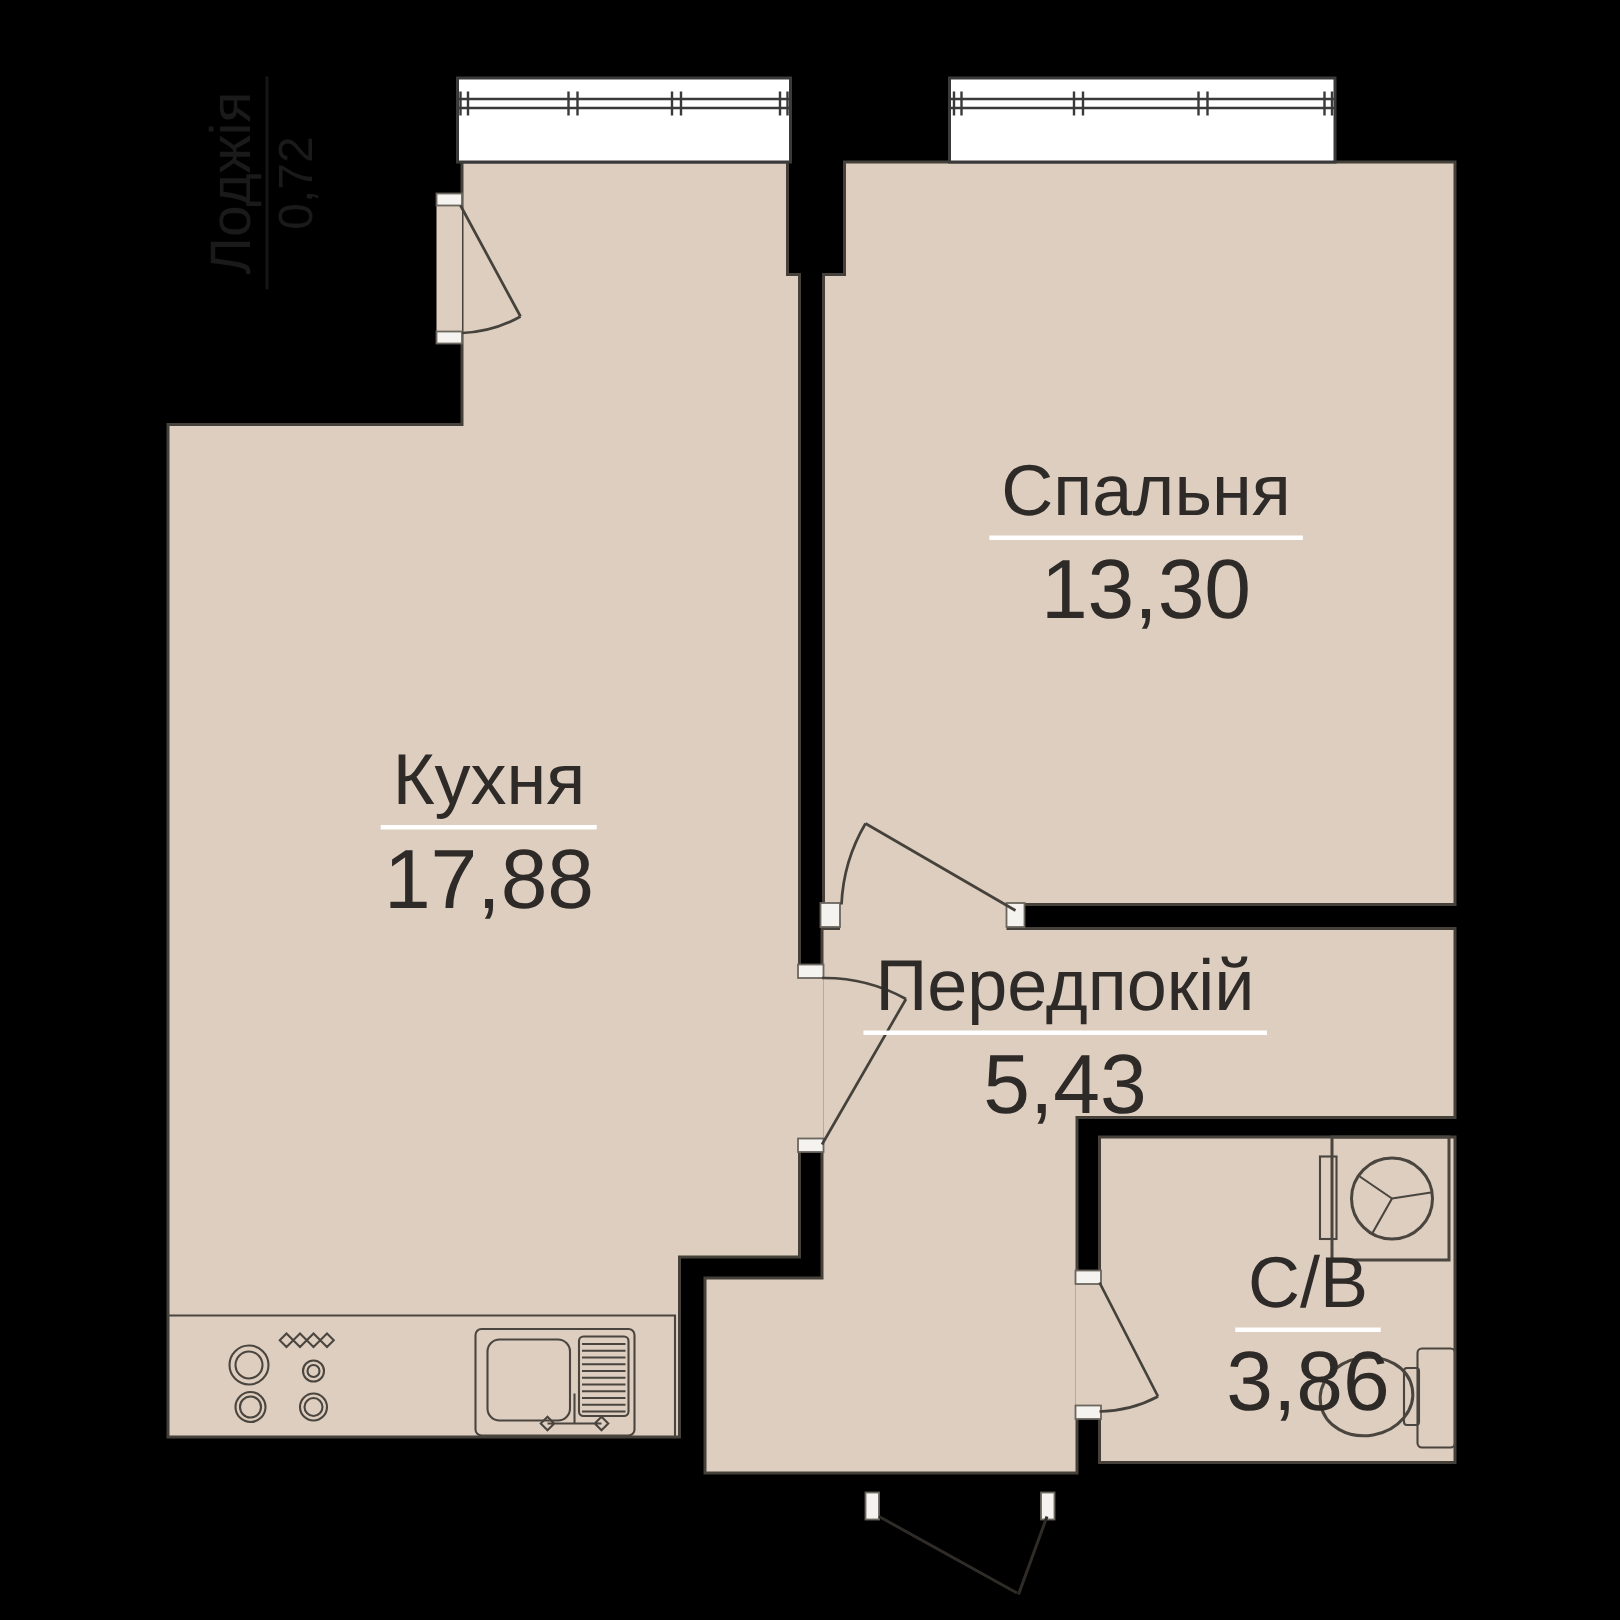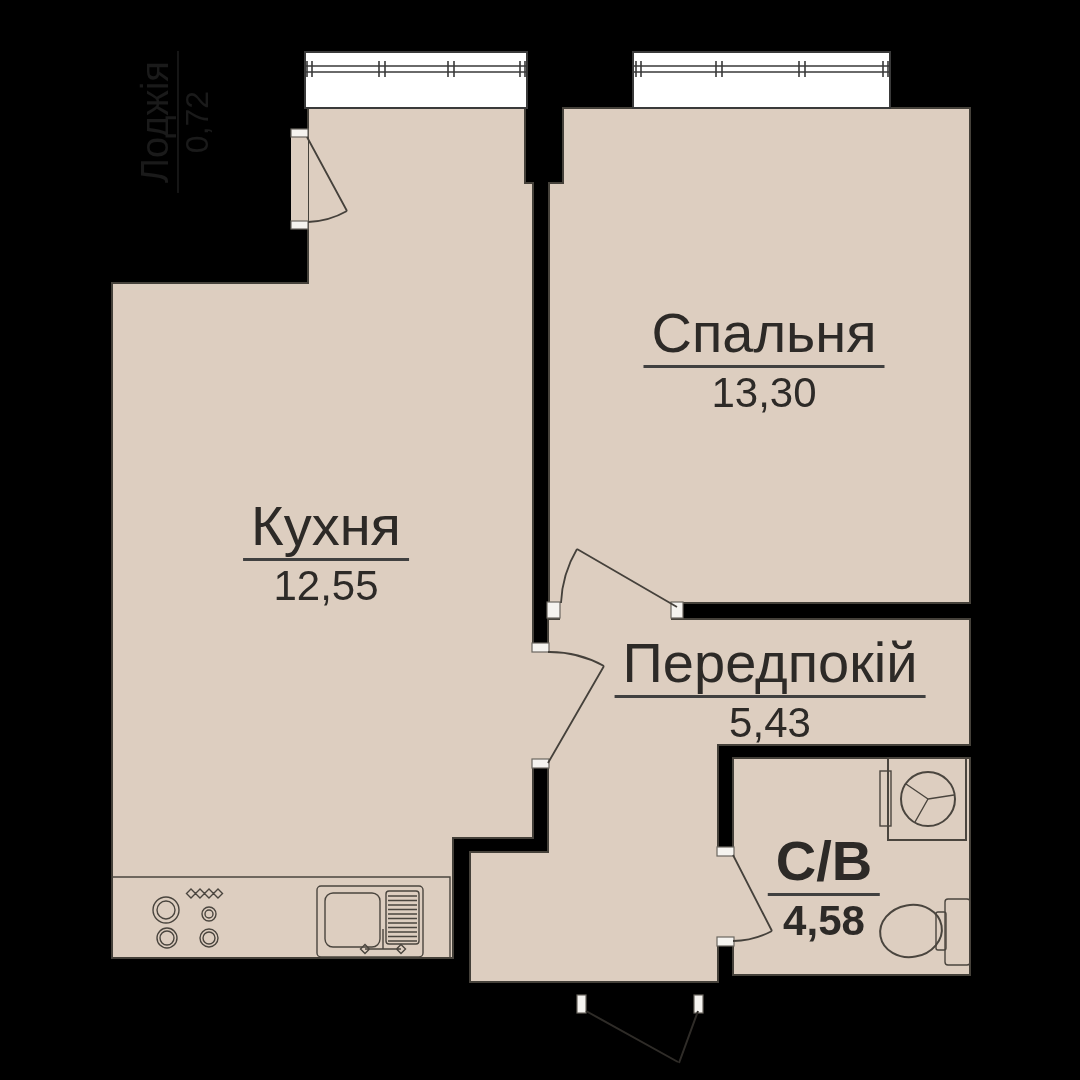--- a/index.html
+++ b/index.html
@@ -16,22 +16,22 @@
   .swing{stroke:#45413b;stroke-width:1.8;fill:none;}
   .swing-dark{stroke:#2f2c28;stroke-width:2;fill:none;}
   .fixture{stroke:#4a453e;stroke-width:2;fill:none;}
   .fixture-thin{stroke:#4a453e;stroke-width:1.4;fill:none;}
 
   .label{
     position:absolute;transform:translateX(-50%);
     display:flex;flex-direction:column;align-items:center;
     color:#2d2a27;white-space:nowrap;text-align:center;
   }
-  .label-name{font-size:56px;line-height:1.06;padding:0 8px 3px;border-bottom:3px solid #404040;}
-  .label-area{font-size:42px;line-height:1.18;}
+  .label-name{font-size:48px;line-height:1.06;padding:0 8px 3px;border-bottom:3px solid #ffffff;}
+  .label-area{font-size:56px;line-height:1.18;}
   .label--loggia{
     left:176px;top:122px;
     transform:translate(-50%,-50%) rotate(-90deg);
     color:#1a1a1a;
   }
   .label--loggia .label-name{font-size:38px;border-bottom:2.5px solid #161616;padding:0 10px 2px;}
   .label--loggia .label-area{font-size:32px;}
 </style>
 </head>
 <body>
@@ -132,36 +132,36 @@
       <g>
         <rect class="fixture-thin" x="945" y="899" width="25" height="66" rx="3"></rect>
         <rect class="fixture-thin" x="936" y="912" width="10" height="38" rx="2"></rect>
         <ellipse class="fixture" cx="911" cy="931" rx="31" ry="26" transform="rotate(-10 911 931)"></ellipse>
       </g>
     </g>
   </svg>
 
   <div class="label" style="left:326px;top:480px;margin-top:16px;">
     <div class="label-name">Кухня</div>
-    <div class="label-area">12,55</div>
+    <div class="label-area">17,88</div>
   </div>
 
   <div class="label" style="left:764px;top:303px;">
     <div class="label-name">Спальня</div>
     <div class="label-area">13,30</div>
   </div>
 
-  <div class="label" style="left:770px;top:633px;">
+  <div class="label" style="left:710px;top:633px;">
     <div class="label-name">Передпокій</div>
     <div class="label-area">5,43</div>
   </div>
 
-  <div class="label" style="left:824px;top:831px;font-weight:bold;">
+  <div class="label" style="left:872px;top:831px;">
     <div class="label-name">С/В</div>
-    <div class="label-area">4,58</div>
+    <div class="label-area">3,86</div>
   </div>
 
   <div class="label label--loggia">
     <div class="label-name">Лоджія</div>
     <div class="label-area">0,72</div>
   </div>
 
 </div>
 
 </body></html>

